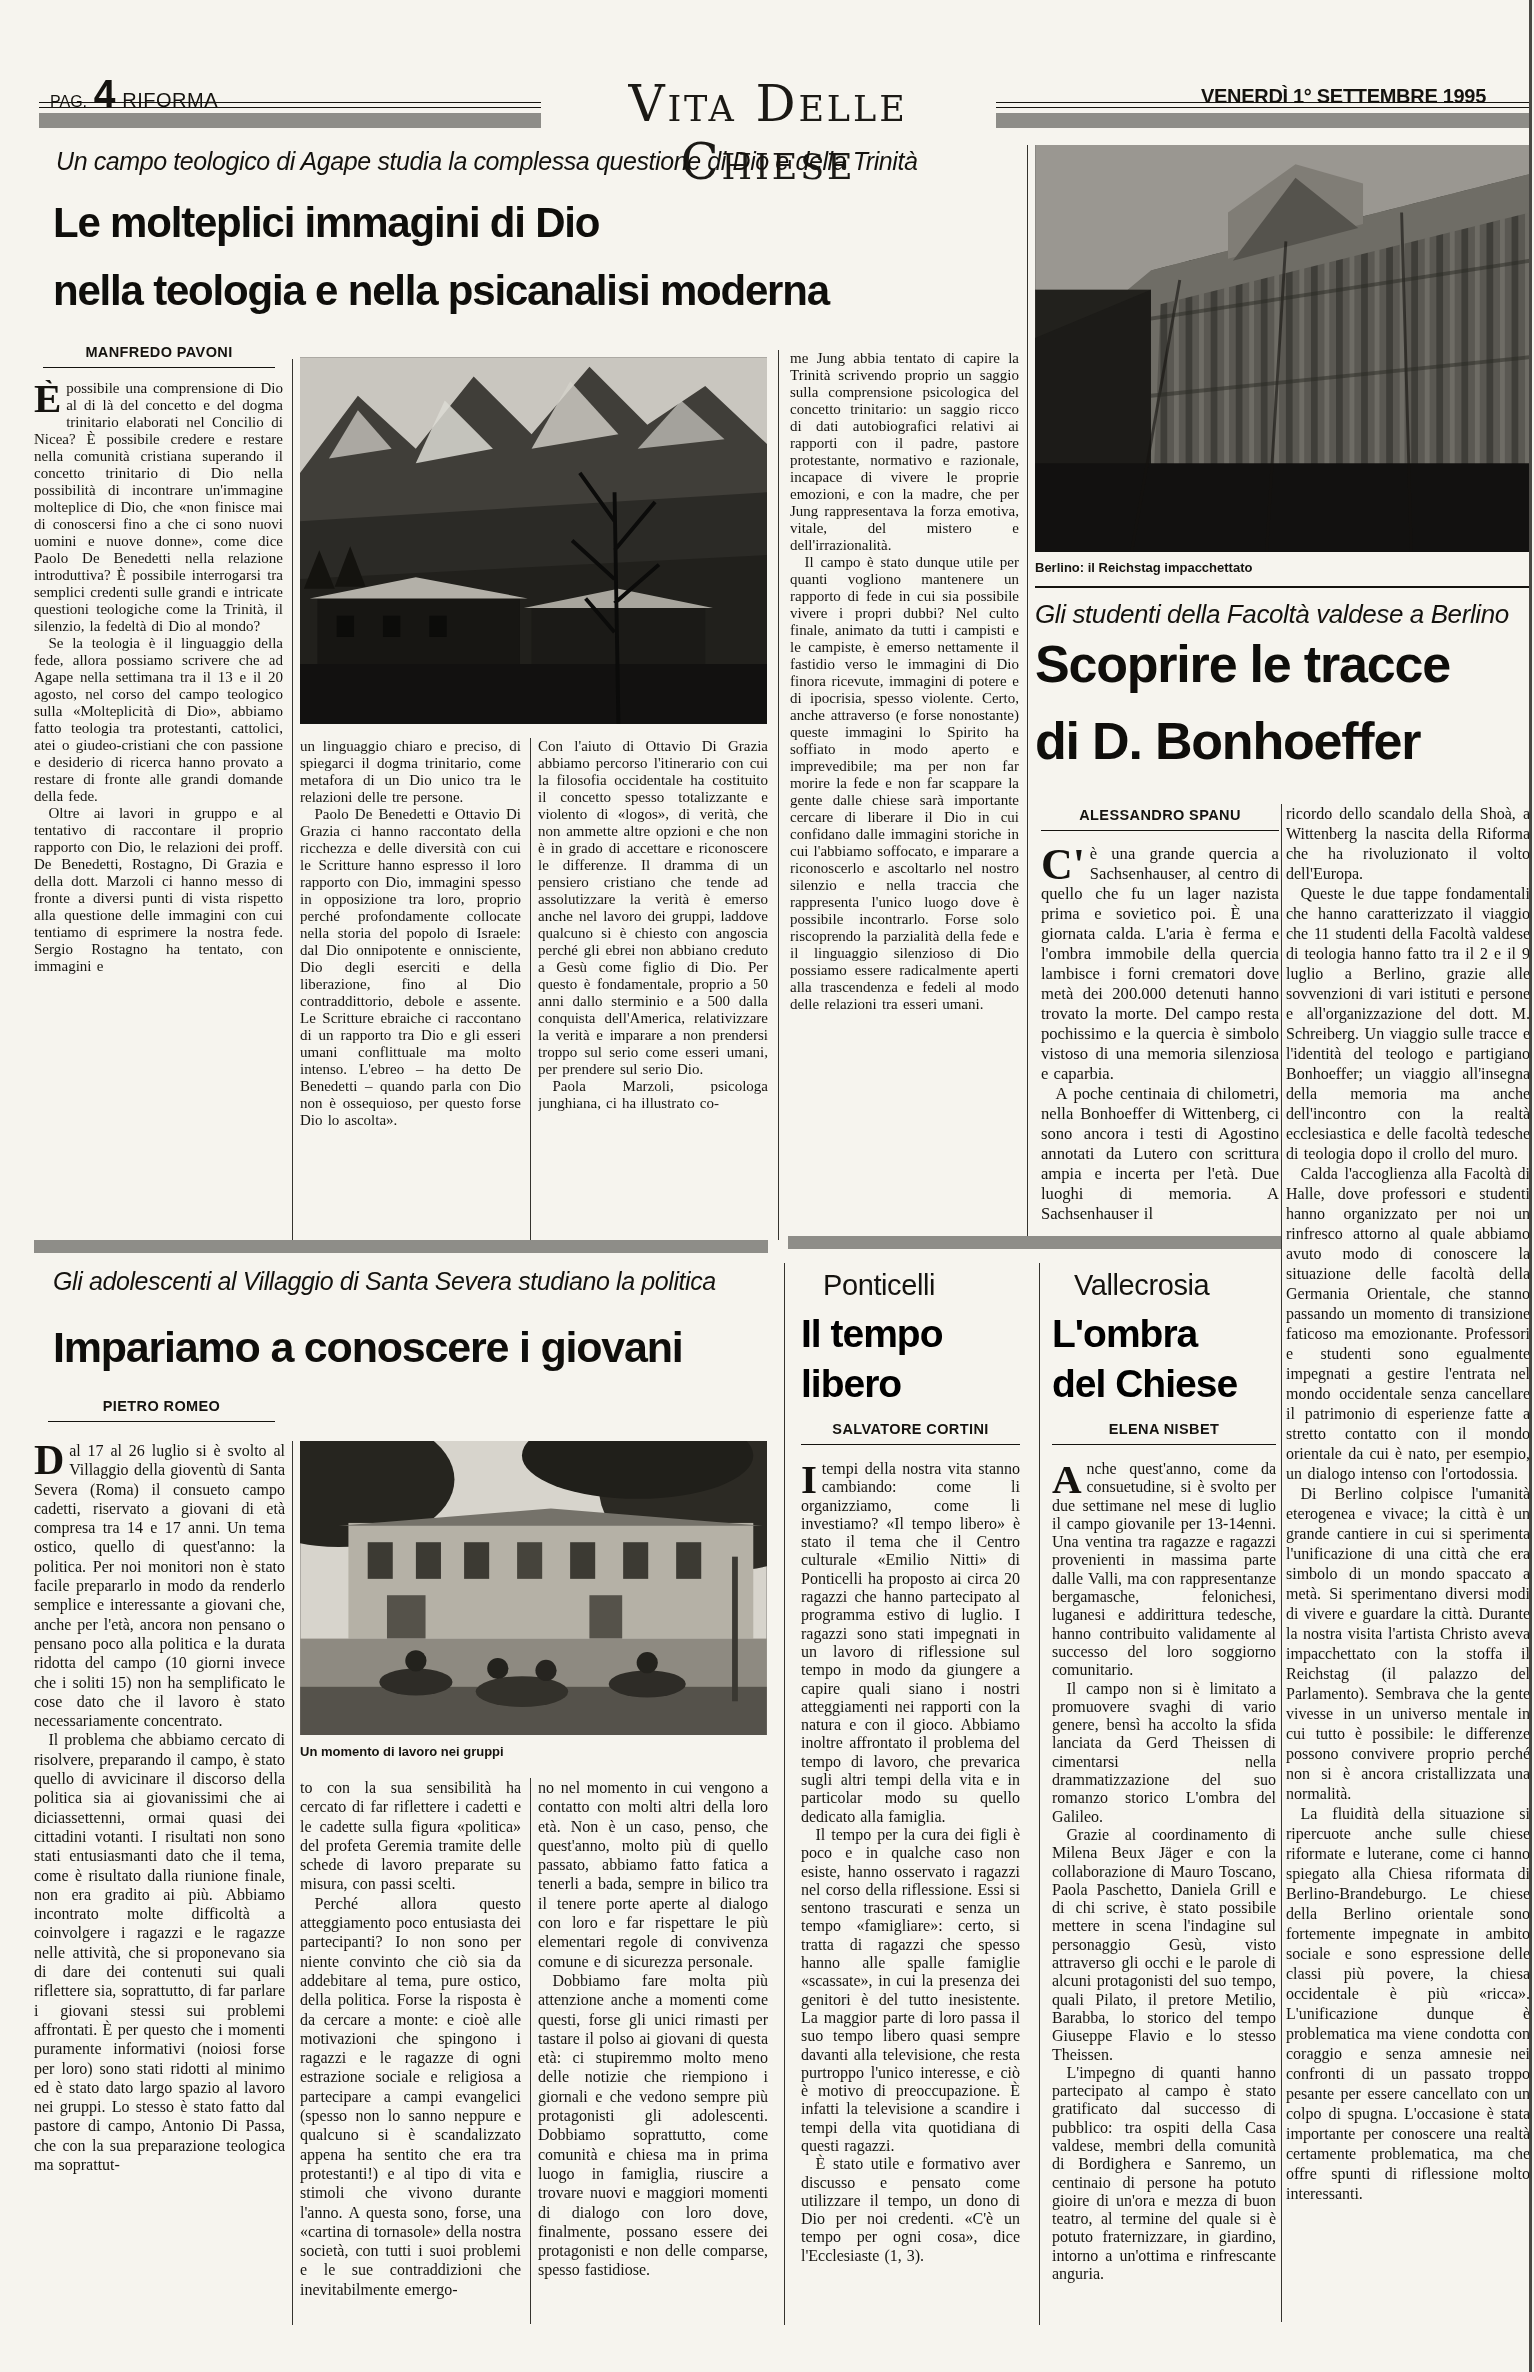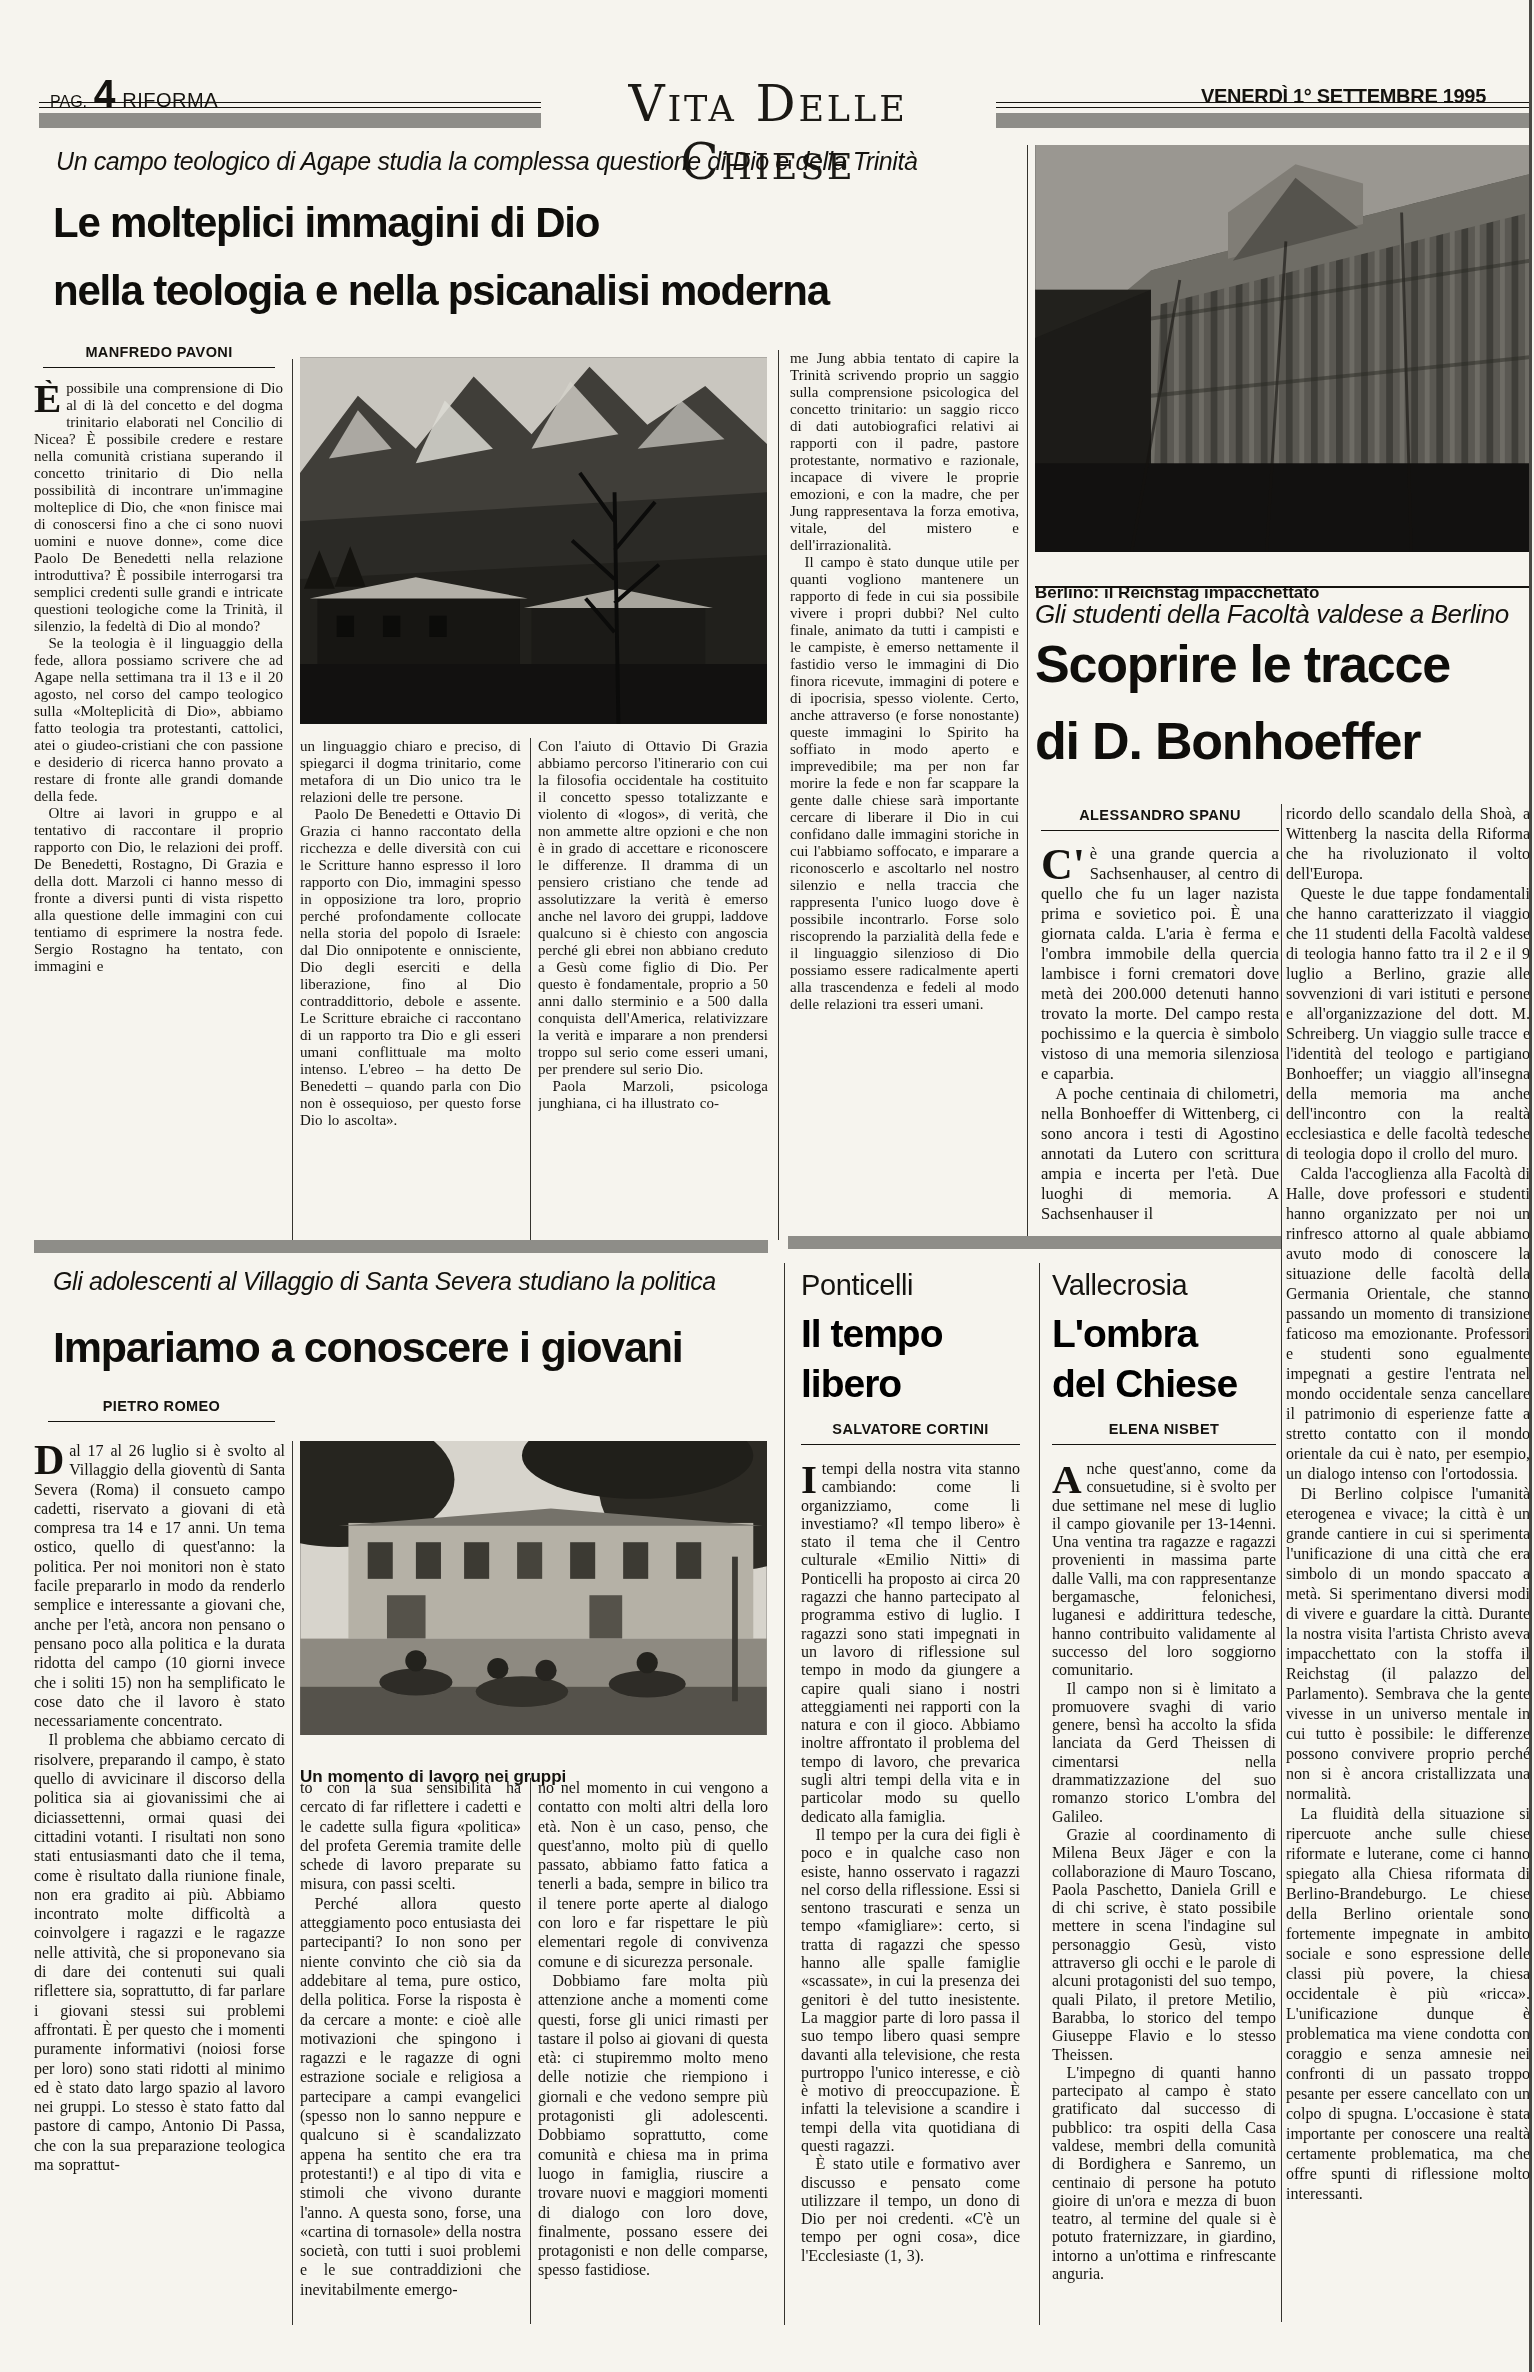--- a/index.html
+++ b/index.html
@@ -25,21 +25,21 @@
   .seg-l{left:39px;width:502px;}
   .seg-r{left:996px;width:534px;}
   
   .kicker{font-family:"Liberation Sans",sans-serif;font-weight:400;
     letter-spacing:-0.4px;color:#14120e;white-space:nowrap;font-style:italic;}
   .headline{font-family:"Liberation Sans",sans-serif;font-weight:700;color:#0f0e0b;
     letter-spacing:-1.2px;}
   .byline{font-family:"Liberation Sans",sans-serif;font-weight:700;font-size:14.5px;
     letter-spacing:0.4px;text-align:center;border-bottom:1.9px solid #14120e;
     padding-bottom:6.8px;}
-  .caption{font-family:"Liberation Sans",sans-serif;font-weight:700;font-size:17px;margin-top:23px;}
+  .caption{font-family:"Liberation Sans",sans-serif;font-weight:700;font-size:13px;}
   .bodycol{text-align:justify;overflow:hidden;hyphens:auto;-webkit-hyphens:auto;}
   .bodycol p{margin:0;text-indent:14.5px;}
   .bodycol p:first-child{text-indent:0;}
   .dropcap{float:left;font-weight:700;padding:1.9px 4.8px 0 0;font-family:"Liberation Serif",serif;}
   .vrule{width:1px;background:#35332e;}
   .band{height:12.6px;background:#8e8d88;}
   .photo{background:#222;overflow:hidden;}
   .photo svg{display:block;}
   .edge{right:1.9px;top:0;width:2.9px;height:2372px;background:#4a4844;}
   
@@ -73,21 +73,21 @@
   .y-byline{left:48px;top:1398px;width:227px;}
   .y-col{font-size:16px;line-height:19.3px;word-spacing:1px;}
   .y-col1{left:34px;top:1441px;width:251px;height:894px;}
   .y-col2{left:300px;top:1778px;width:221px;height:556px;}
   .y-col3{left:538px;top:1778px;width:230px;height:556px;}
   .y-col1 .dropcap{font-size:42px;line-height:35px;}
   .photo2{left:300px;top:1441px;width:467px;height:294px;}
   .y-caption{left:300px;top:1744px;width:467px;}
   
   .sec-label{font-family:"Liberation Sans",sans-serif;font-weight:400;font-size:29px;
-    letter-spacing:-0.4px;}
+    letter-spacing:-0.4px;margin-left:22px;}
   .sec-headline{font-family:"Liberation Sans",sans-serif;font-weight:700;font-size:39px;
     line-height:50px;letter-spacing:-1px;color:#000000;}
   .p-label{left:801px;top:1269px;}
   .p-headline{left:801px;top:1309px;width:222px;}
   .p-byline{left:801px;top:1421px;width:219px;}
   .p-body{left:801px;top:1460px;width:219px;height:859px;
     font-size:16px;line-height:18.3px;word-spacing:1px;}
   .p-body .dropcap{font-size:41px;line-height:34px;}
   .v-label{left:1052px;top:1269px;}
   .v-headline{left:1052px;top:1309px;width:227px;}

